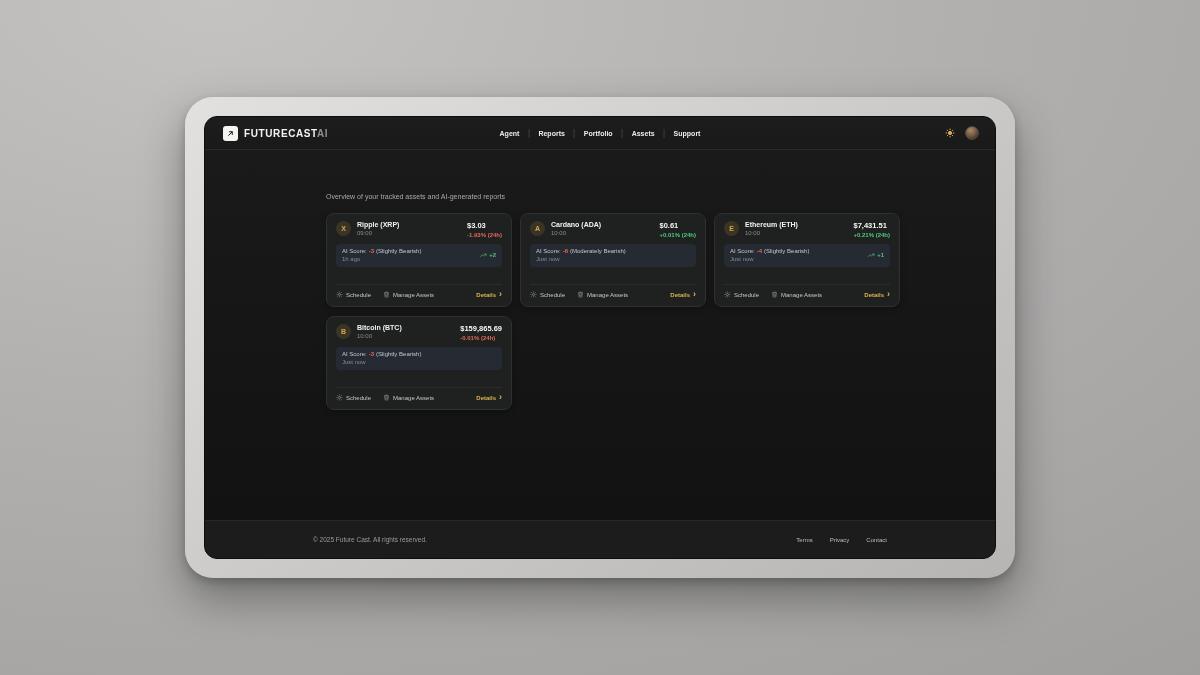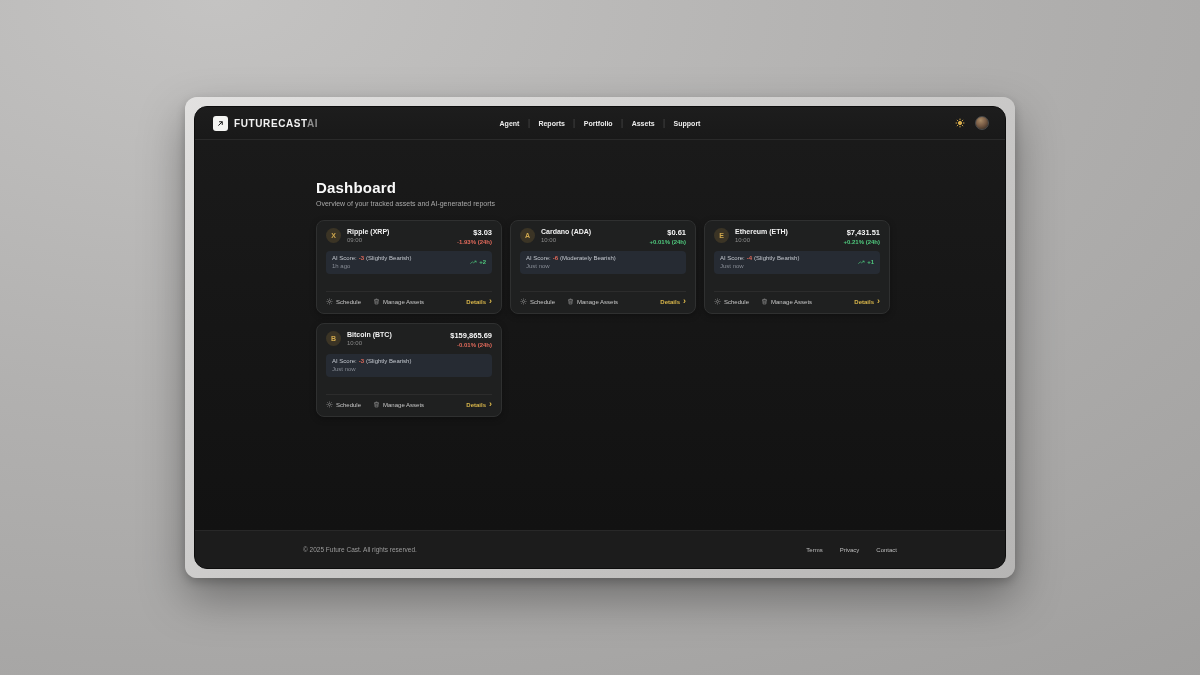--- a/index.html
+++ b/index.html
@@ -8,21 +8,21 @@
     font-family: "Liberation Sans", "DejaVu Sans", sans-serif;
     background:#ababab;
   }
   .stage {
     position:relative; width:1200px; height:675px;
     background: radial-gradient(130% 130% at 18% 0%, #c4c3c2 0%, #b2b1b0 45%, #a09f9e 100%);
   }
   
   .window {
     position:absolute; left:185px; top:97px; width:830px; height:481px;
-    border-radius:12px; padding:9px;
+    border-radius:28px; padding:19px;
     background: linear-gradient(145deg, #e2e1e0 0%, #c9c8c7 55%, #b6b5b4 100%);
     box-shadow: 0 20px 45px rgba(0,0,0,.35), 0 4px 10px rgba(0,0,0,.2);
   }
   .screen {
     width:100%; height:100%; border-radius:13px; overflow:hidden;
     background:#141414; display:flex; flex-direction:column;
     border:1px solid #0d0d0d;
   }
   
   .topbar {
@@ -70,21 +70,21 @@
     box-shadow:0 2px 6px rgba(0,0,0,.28);
   }
   .card-head { display:flex; align-items:flex-start; }
   .coin-avatar {
     width:15px; height:15px; border-radius:50%; background:#3b3425; color:#d0a84d;
     font-size:7px; font-weight:700; display:flex; align-items:center; justify-content:center; flex:none;
   }
   .coin-meta { margin-left:6px; }
   .coin-name { font-size:7px; font-weight:700; color:#f2f2f2; }
   .coin-time { font-size:6px; color:#8b8b8b; margin-top:2px; }
-  .coin-price { margin-left:auto; text-align:right; }
+  .coin-price { margin-left:auto; text-align:left; }
   .price { font-size:7.5px; font-weight:700; color:#f5f5f5; }
   .change { font-size:6px; font-weight:600; margin-top:2px; }
   .negative { color:#e0695a; }
   .positive { color:#4fc87d; }
   .ai-panel {
     margin-top:6px; background:#262b33; border-radius:4px; padding:4px 6px 5px;
     display:flex; align-items:center; justify-content:space-between;
   }
   .ai-line { font-size:6px; color:#c3c7ce; }
   .ai-score { color:#e0695a; font-weight:700; margin:0 2px; }
@@ -146,21 +146,20 @@
             <svg viewBox="0 0 24 24" width="10" height="10" fill="none" stroke="#d4a94a" stroke-width="2.4">
               <circle cx="12" cy="12" r="4" fill="#d4a94a"></circle>
               <path d="M12 1.5v3.5M12 19v3.5M1.5 12h3.5M19 12h3.5M4.5 4.5l2.5 2.5M17 17l2.5 2.5M19.5 4.5L17 7M7 17l-2.5 2.5"></path>
             </svg>
           </span>
           <span class="avatar"></span>
         </div>
       </header>
 
       <main class="content">
-        <h1 class="page-title">Dashboard</h1>
         <p class="page-subtitle">Overview of your tracked assets and AI-generated reports</p>
 
         <div class="grid">
 
           <section class="card">
             <div class="card-head">
               <span class="coin-avatar">X</span>
               <div class="coin-meta">
                 <div class="coin-name">Ripple (XRP)</div>
                 <div class="coin-time">09:00</div>

